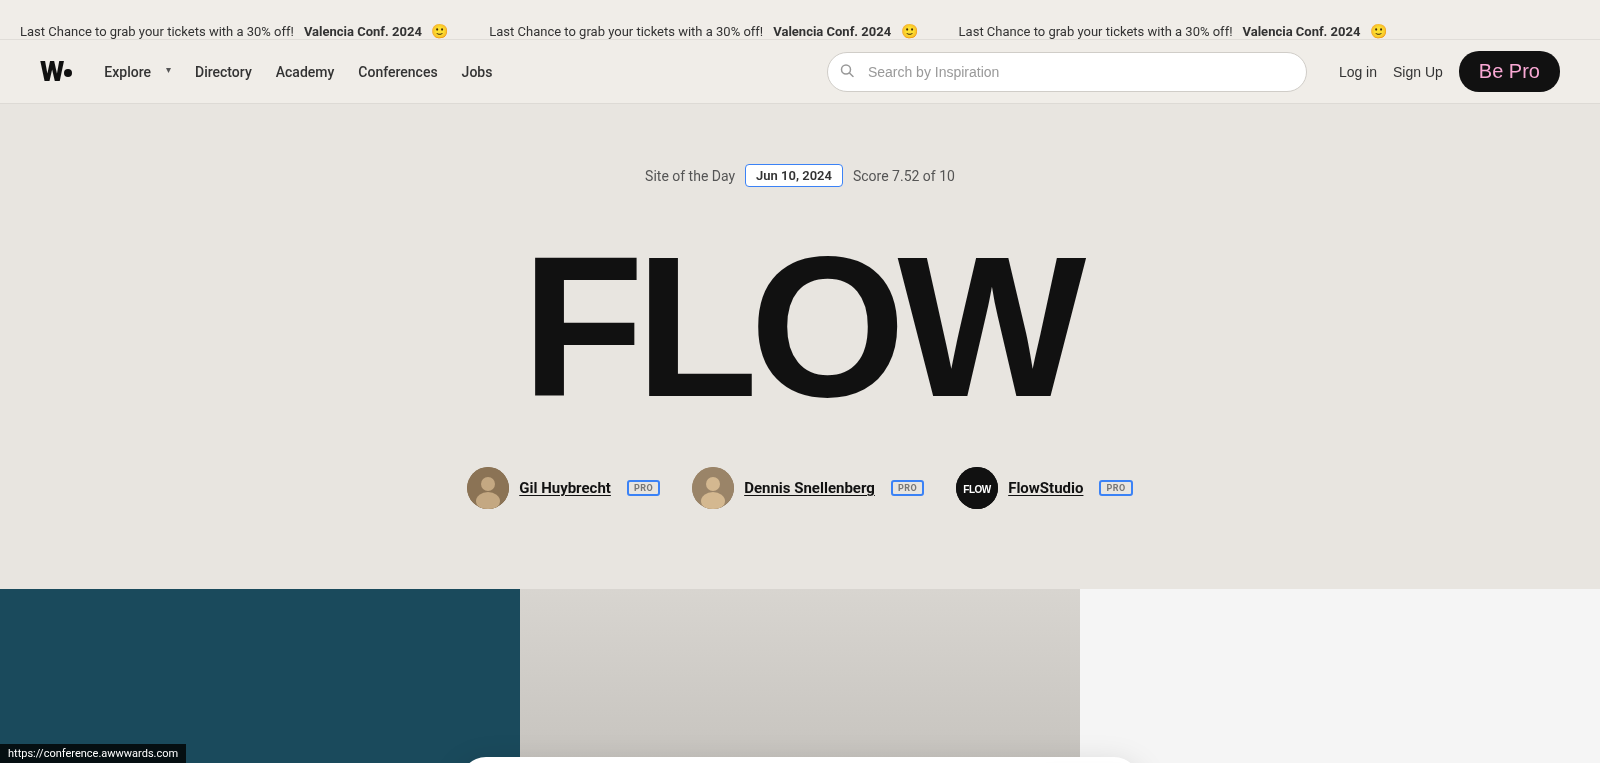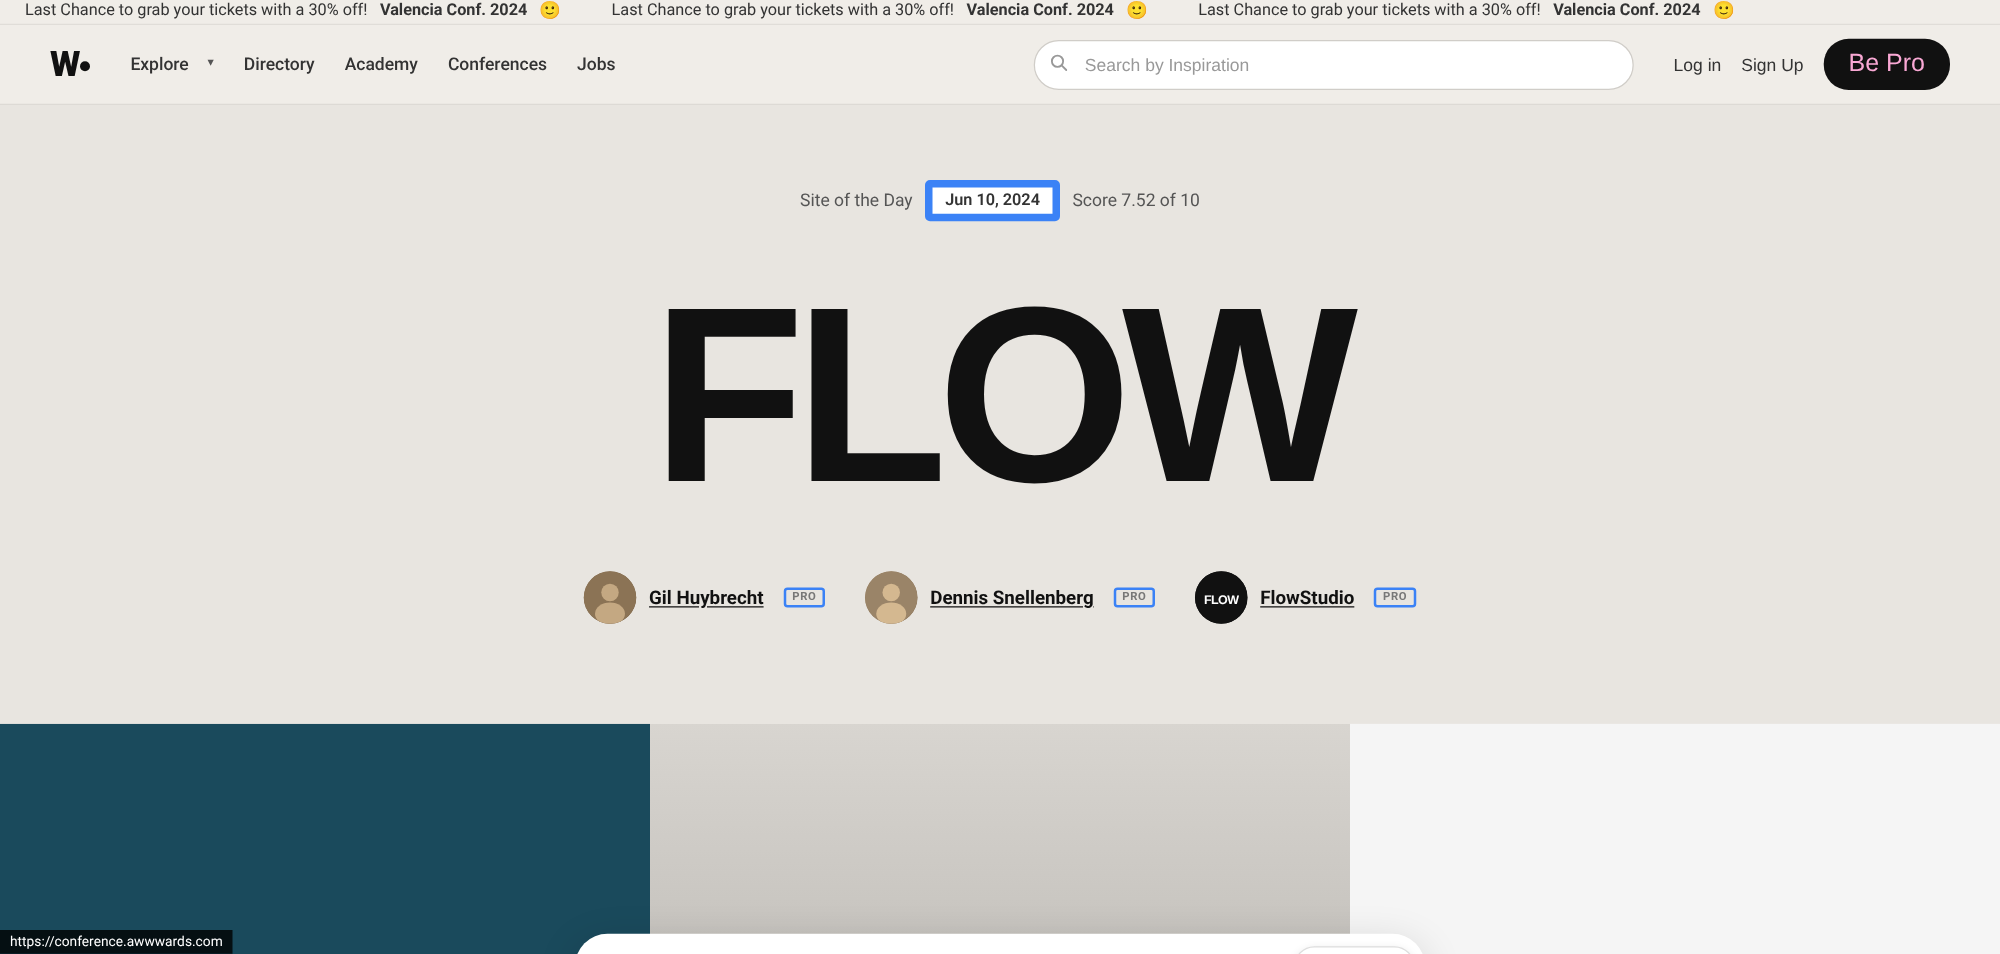--- a/index.html
+++ b/index.html
@@ -12,23 +12,23 @@
       font-family: -apple-system, BlinkMacSystemFont, 'Segoe UI', Roboto, sans-serif;
       background: #f0ede8;
       width: 1600px;
       overflow-x: hidden;
     }
 
     
     .announcement-bar {
       background: #f0ede8;
       border-bottom: 1px solid #e0ddd8;
-      height: 20px;
-      display: flex;
-      align-items: flex-start;
+      height: 40px;
+      display: flex;
+      align-items: flex-end;
       overflow: hidden;
       white-space: nowrap;
     }
 
     .announcement-bar-inner {
       display: flex;
       align-items: center;
       gap: 40px;
       animation: none;
       padding: 0 20px;
@@ -203,21 +203,21 @@
       display: flex;
       align-items: center;
       gap: 10px;
       margin-bottom: 40px;
       font-size: 14px;
       color: #555;
     }
 
     .date-badge {
       background: #fff;
-      border: 6px solid #3b82f6;
+      border: 1px solid #3b82f6;
       border-radius: 4px;
       padding: 3px 10px;
       font-size: 13px;
       font-weight: 600;
       color: #333;
     }
 
     .score-text {
       font-size: 14px;
       color: #555;

